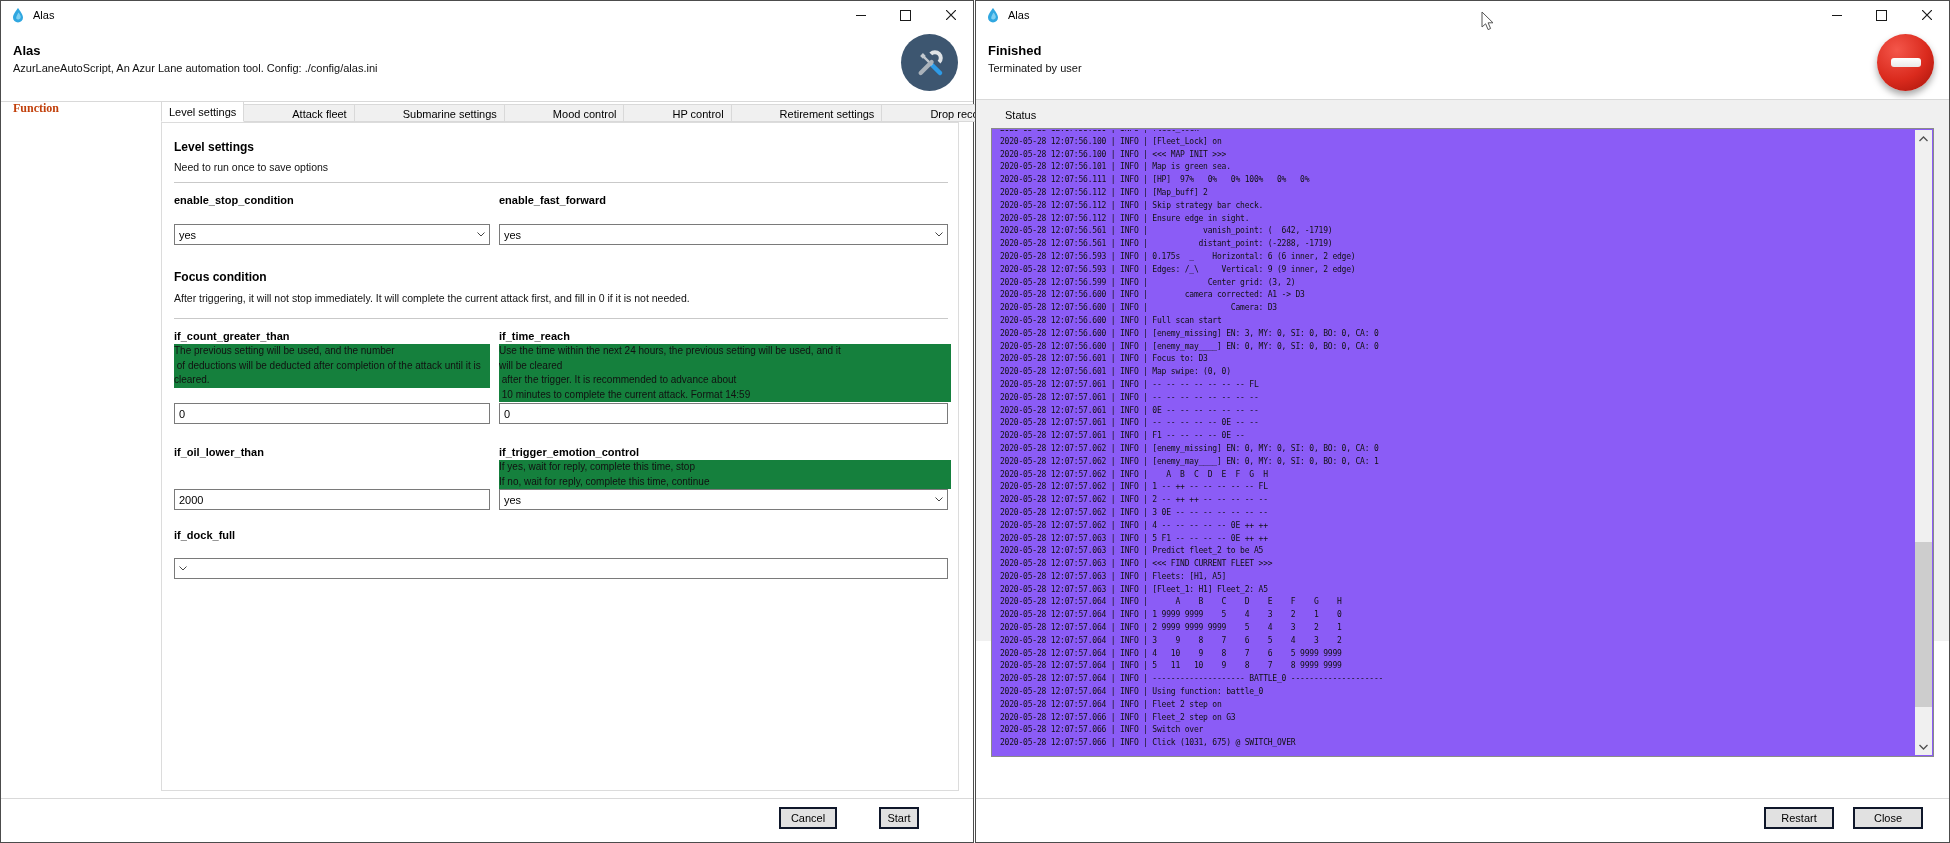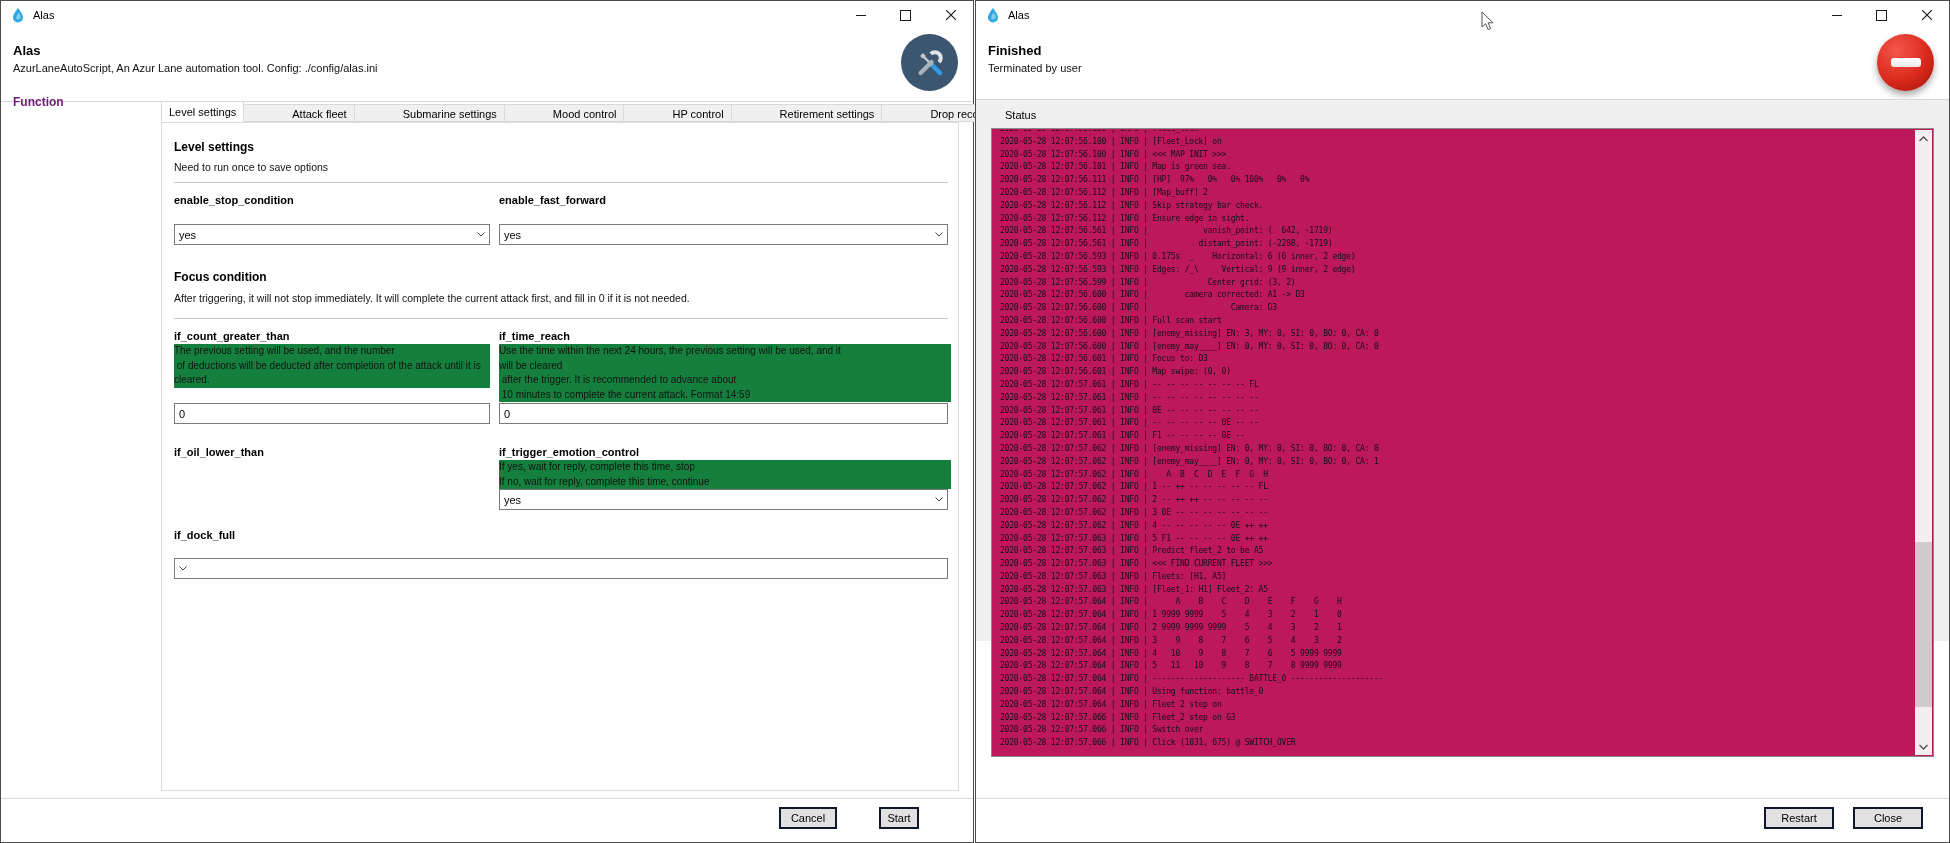--- a/index.html
+++ b/index.html
@@ -20,21 +20,21 @@
   
   .app-header-title{position:absolute;left:12px;top:42px;font-size:13px;font-weight:bold;color:#000;}
   .app-header-sub{position:absolute;left:12px;top:61px;font-size:11px;color:#111;}
   .badge{position:absolute;right:15px;top:33px;width:57px;height:57px;border-radius:50%;}
   .tool-badge{background:#3d5670;display:flex;align-items:center;justify-content:center;}
   .stop-badge{background:radial-gradient(circle at 35% 28%,#f4564a 0%,#da2a1d 55%,#a31209 100%);box-shadow:0 4px 7px rgba(0,0,0,.35);display:flex;align-items:center;justify-content:center;}
   .stop-bar{width:30px;height:9px;border-radius:3px;background:linear-gradient(#ffffff,#e9e9e9);}
   .hsep{position:absolute;left:0;right:0;height:1px;background:#d9d9d9;}
 
   
-  .function-label{position:absolute;left:12px;top:94px;font-size:12px;font-weight:bold;color:#701a75;}
+  .function-label{position:absolute;left:12px;top:100px;font-size:12px;font-weight:bold;color:#c2410c;font-family:Liberation Serif, serif;}
   .listbox{position:absolute;left:10px;top:132px;width:141px;height:309px;border:1px solid #7a7a7a;background:#fff;box-sizing:border-box;overflow:hidden;padding-top:1px;}
   .listbox-item{font-size:11px;line-height:15.4px;padding:0 3px;color:#000;white-space:nowrap;}
   .listbox-item.active{background:#0078d7;color:#fff;}
 
   
   .tabstrip{position:absolute;left:160px;top:100px;height:21px;display:flex;align-items:flex-end;}
   .tab{font-size:11px;height:18px;line-height:18px;padding:0 7px;background:#f0f0f0;border:1px solid #d9d9d9;box-sizing:border-box;white-space:nowrap;color:#000;}
   .tab + .tab{margin-left:-1px;padding-left:48px;}
   .tab.active{background:#fff;height:21px;line-height:20px;border-bottom:1px solid #fff;position:relative;z-index:2;}
   .tab-frame{position:absolute;left:160px;top:121px;width:798px;height:669px;border:1px solid #dcdcdc;background:#fff;box-sizing:border-box;}
@@ -48,21 +48,21 @@
   .textbox{position:absolute;height:21px;border:1px solid #7a7a7a;background:#fff;box-sizing:border-box;font-family:"Liberation Sans",sans-serif;font-size:11px;padding:0 4px;color:#000;}
   .combo{position:absolute;height:21px;border:1px solid #7a7a7a;background:#fff;box-sizing:border-box;display:flex;align-items:center;cursor:default;}
   .combo-value{font-size:11px;color:#000;padding-left:4px;flex:1;}
   .combo-chevron{width:16px;display:flex;align-items:center;justify-content:center;}
 
   .win-btn{position:absolute;height:22px;background:#e1e1e1;border:2px solid #0f172a;font-family:"Liberation Sans",sans-serif;font-size:11px;color:#000;padding:0;cursor:default;}
 
   
   .status-area{position:absolute;left:0;top:99px;width:973px;height:541px;background:#f0f0f0;}
   .status-label{position:absolute;left:29px;top:9px;font-size:11px;color:#000;}
-  .logbox{position:absolute;left:15px;top:28px;width:943px;height:629px;border:1px solid #8a8a8a;background:#be185d;box-sizing:border-box;}
+  .logbox{position:absolute;left:15px;top:28px;width:943px;height:629px;border:1px solid #8a8a8a;background:#8b5cf6;box-sizing:border-box;}
   .log-clip{position:absolute;left:1px;right:18px;top:1px;bottom:1px;overflow:hidden;}
   .log{margin:-7px 0 0 0;padding:0 0 0 7px;font-family:"DejaVu Sans Mono",monospace;font-size:8px;letter-spacing:-0.2px;line-height:12.79px;color:#111;}
   .log div{white-space:pre;}
   .scrollbar{position:absolute;right:1px;top:1px;bottom:1px;width:17px;background:#f0f0f0;}
   .sb-arrow{position:absolute;left:0;width:17px;height:17px;display:flex;align-items:center;justify-content:center;}
   .sb-up{top:0;} .sb-down{bottom:0;}
   .sb-thumb{position:absolute;left:0;top:412px;width:17px;height:165px;background:#cdcdcd;}
 
   .cursor{position:absolute;left:505px;top:10px;z-index:9;}
 </style>
@@ -163,20 +163,21 @@
 will be cleared
  after the trigger. It is recommended to advance about
  10 minutes to complete the current attack. Format 14:59</div>
       <input class="textbox" style="left: 12px; top: 280px; width: 316px;" value="0">
       <input class="textbox" style="left: 337px; top: 280px; width: 449px;" value="0">
 
       <div class="field-label" style="left:12px;top:323px">if_oil_lower_than</div>
       <div class="field-label" style="left:337px;top:323px">if_trigger_emotion_control</div>
       <div class="field-desc" style="left:337px;top:337px;width:452px">If yes, wait for reply, complete this time, stop
 If no, wait for reply, complete this time, continue</div>
+      <input class="textbox" style="left: 12px; top: 366px; width: 316px;" value="2000">
       <div class="combo" style="left:337px;top:366px;width:449px">
         <span class="combo-value">yes</span>
         <span class="combo-chevron">
             <svg width="8" height="5" viewBox="0 0 8 5">
               <path d="M0.5 0.5 L4 4 L7.5 0.5" stroke="#444" fill="none"></path>
             </svg>
           </span>
       </div>
 
       <div class="field-label" style="left:12px;top:406px">if_dock_full</div>

